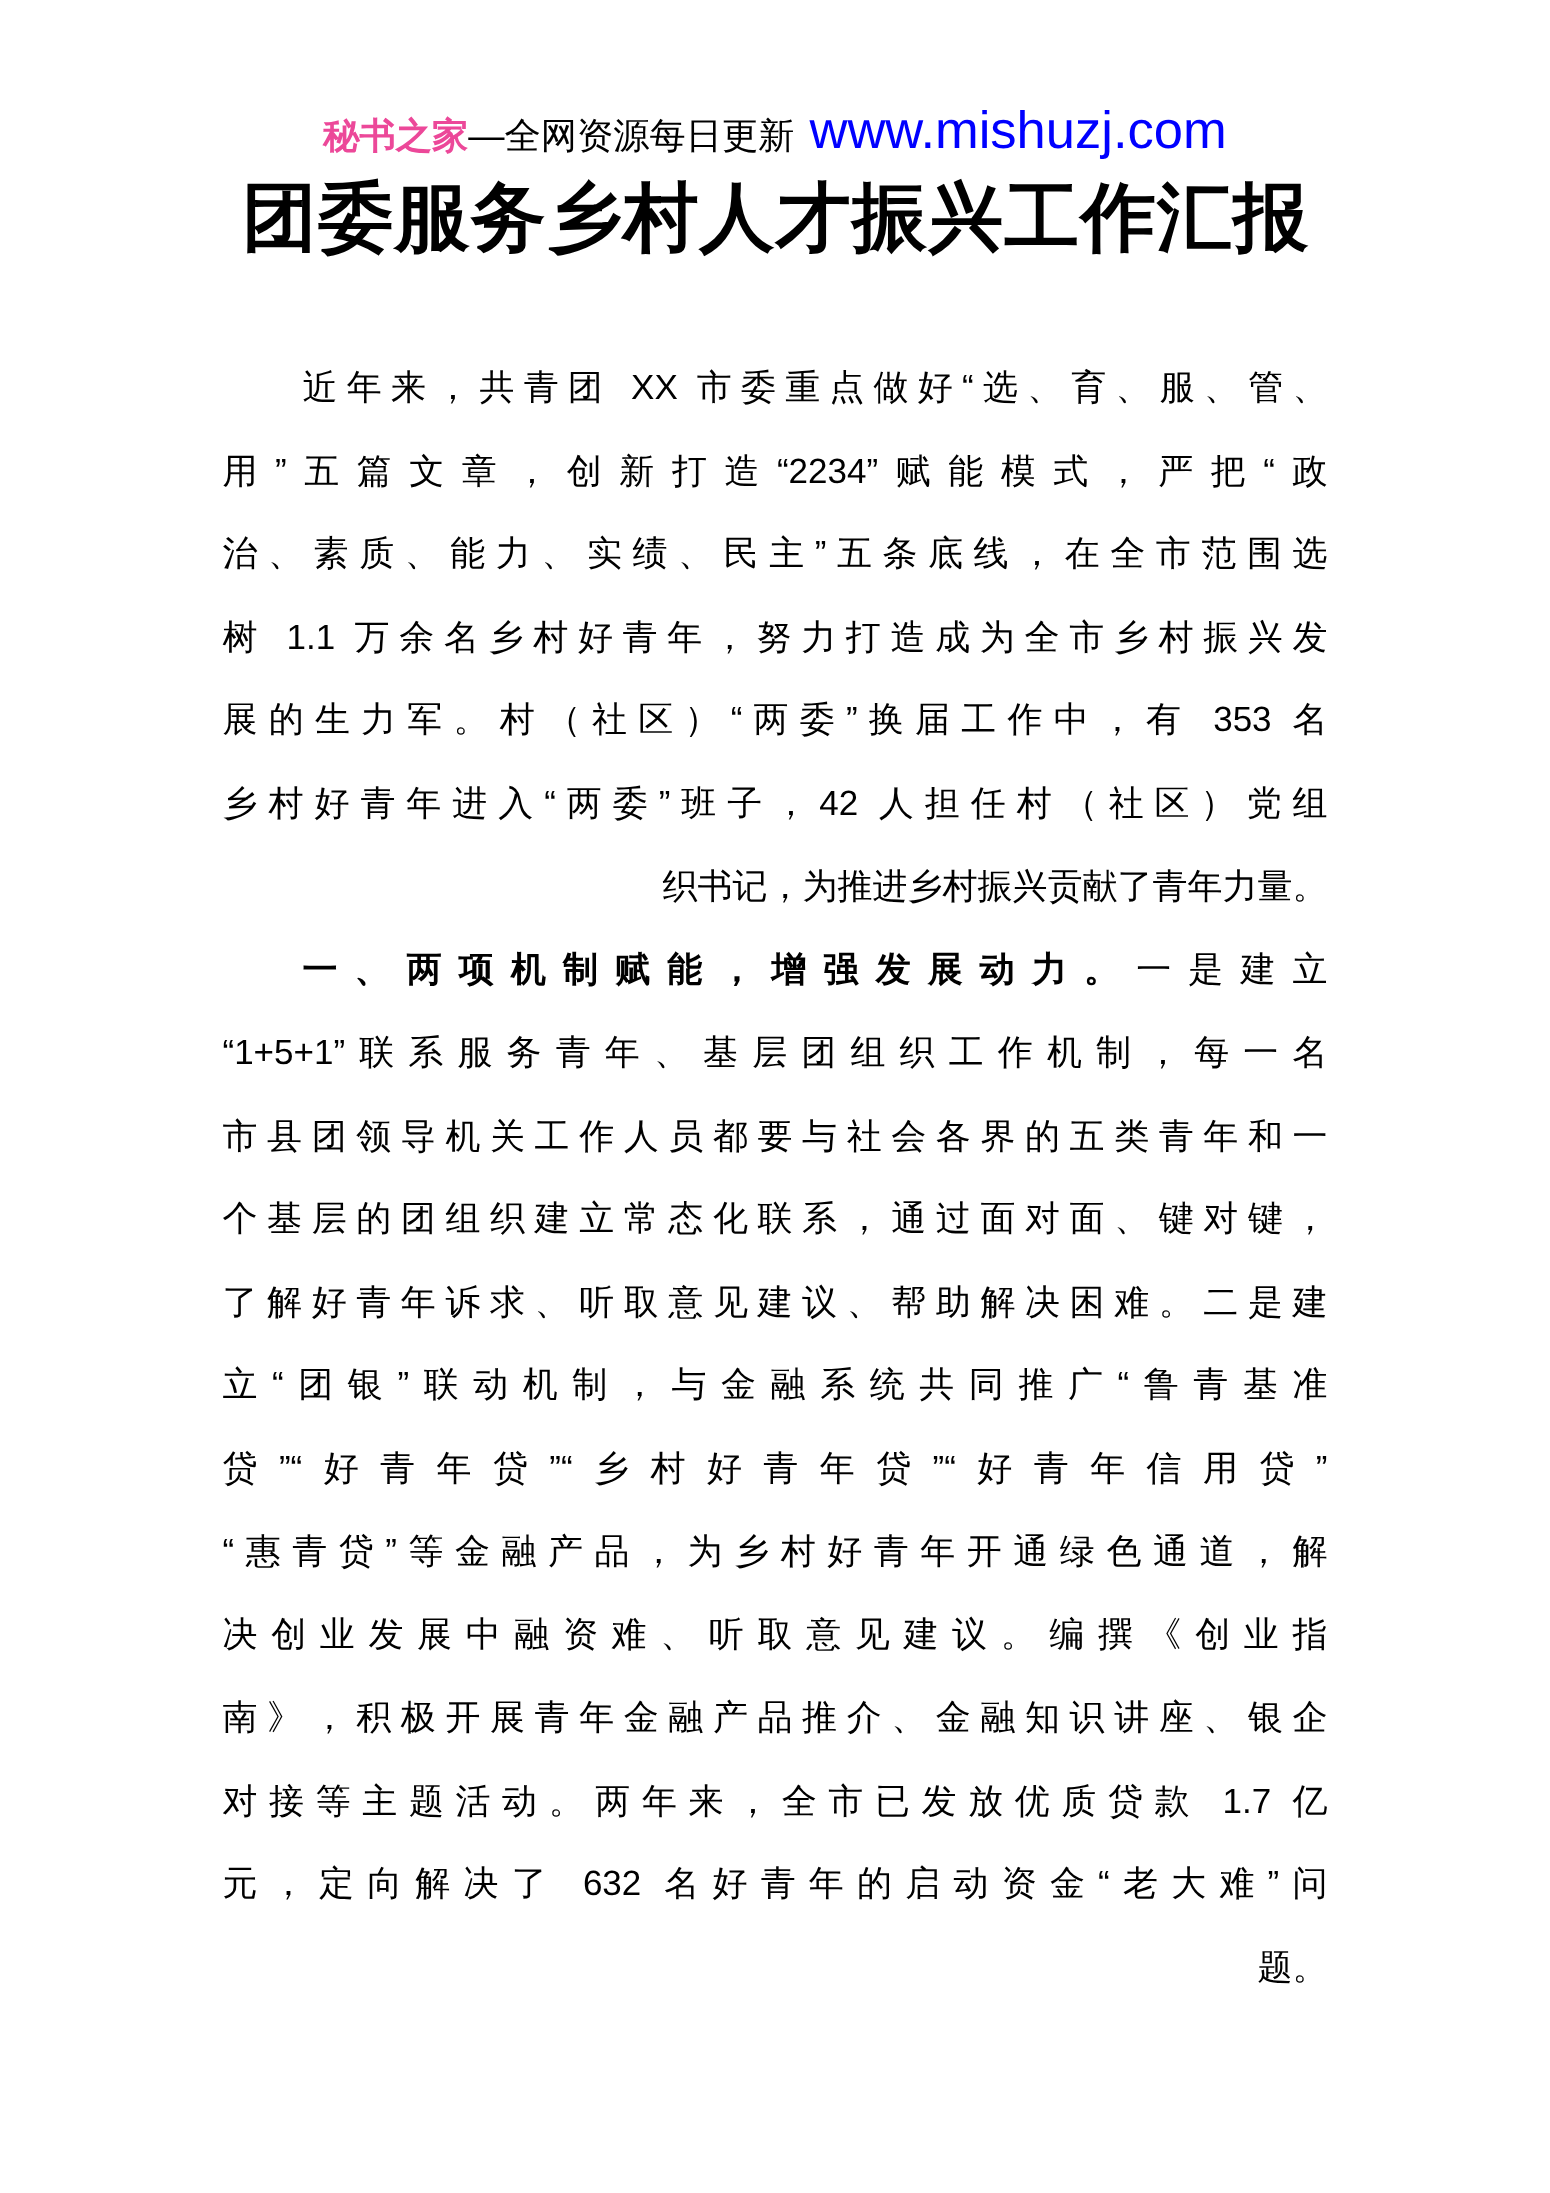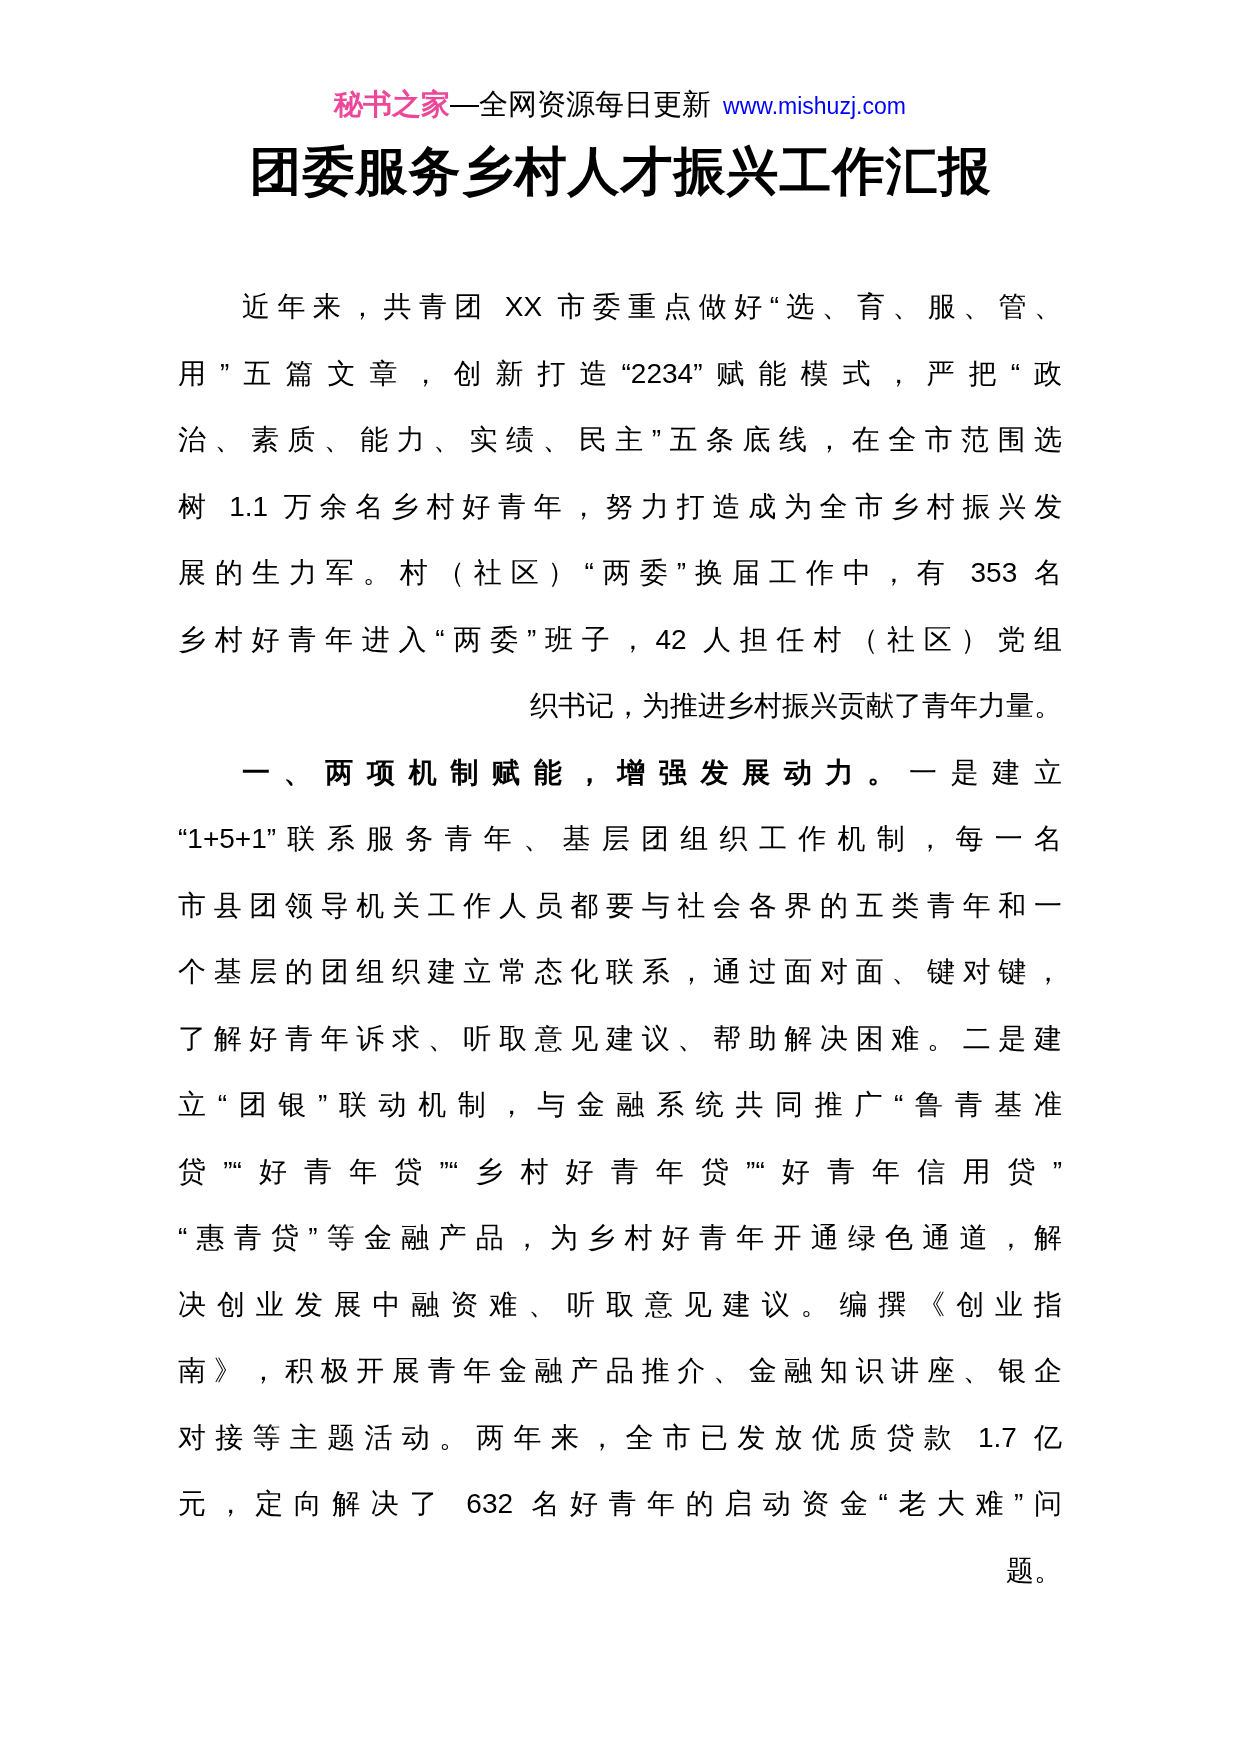--- a/index.html
+++ b/index.html
@@ -22,26 +22,26 @@
     text-align: center;
     font-size: 29px;
     line-height: 40px;
     white-space: nowrap;
   }
   .header .brand {
     font-weight: 700;
   }
   .header .url {
     margin-left: 12px;
-    font-size: 23px;
+    font-size: 42px;
   }
   .title {
     margin: 16px 0 0 1px;
     text-align: center;
-    font-size: 52px;
+    font-size: 60px;
     font-weight: 700;
     letter-spacing: 1px;
     line-height: 58px;
   }
   .body {
     width: 884px;
     margin: 74px auto 0 auto;
     font-size: 28px;
   }
   .line {

